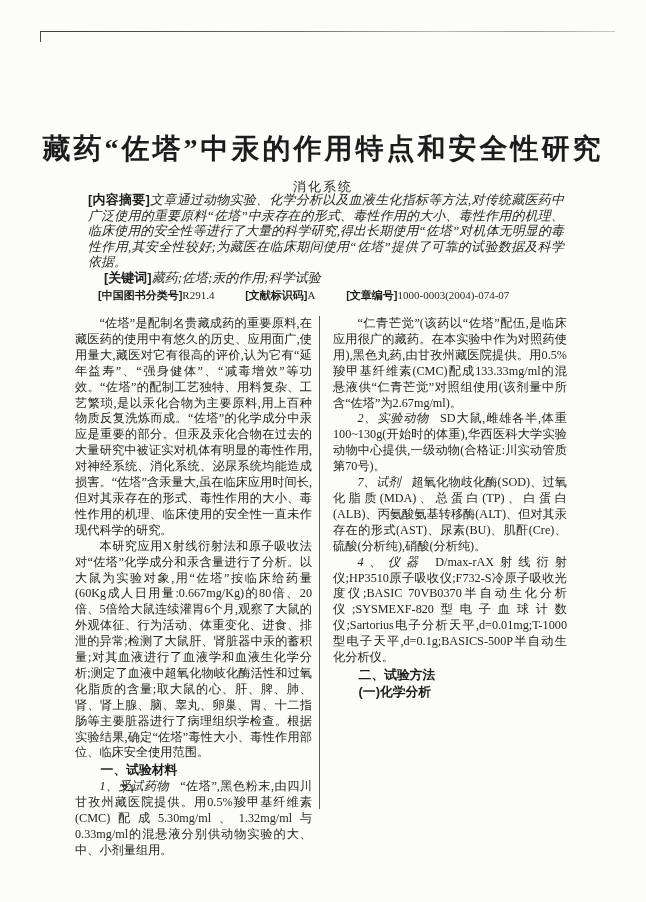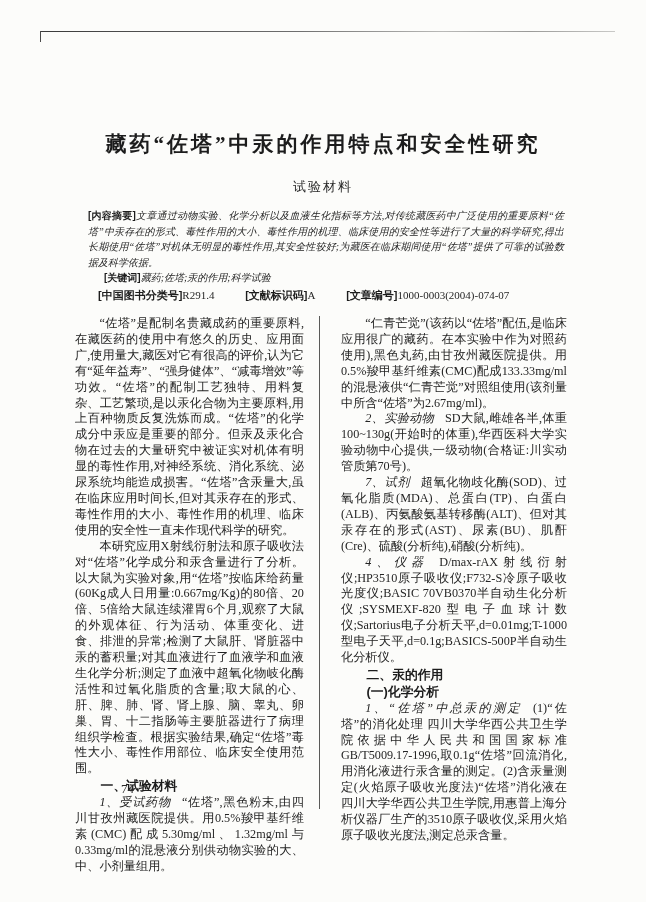--- a/index.html
+++ b/index.html
@@ -15,46 +15,46 @@
   .top-rule{
     position:absolute;left:40px;top:31px;width:575px;height:1px;
     background:linear-gradient(to right,#3a3a3a 0%,#6f6f6f 45%,#b9b9b7 70%,#9a9a98 85%,#c9c9c7 100%);
   }
   .top-rule-tick{
     position:absolute;left:40px;top:31px;width:1px;height:11px;background:#4a4a4a;
   }
   .title{
     position:absolute;left:0;right:0;top:130px;
     text-align:center;
-    font-size:21px;font-weight:bold;letter-spacing:3px;
+    font-size:28px;font-weight:bold;letter-spacing:3px;
     color:#1c1c1c;
   }
   .author{
     position:absolute;left:0;right:0;top:178px;
     text-align:center;font-size:13px;letter-spacing:2px;color:#2a2a2a;
   }
   .abstract{
-    position:absolute;left:88px;top:208px;width:476px;
-    font-size:10px;line-height:15.5px;text-align:justify;
+    position:absolute;left:88px;top:192px;width:476px;
+    font-size:13px;line-height:15.5px;text-align:justify;
     color:#262626;
   }
   .abstract .blab,.keywords .blab,.meta .blab{
     font-family:"Liberation Sans","DejaVu Sans",sans-serif;
     font-weight:bold;font-style:normal;color:#1d1d1d;
   }
   .abstract .kai{font-style:italic;}
   .keywords{margin-top:0;padding-left:16px;}
   .meta{
     position:absolute;left:88px;top:288px;width:476px;
     font-size:11px;color:#262626;text-indent:10px;white-space:nowrap;
   }
   .meta .pair{margin-right:28px;}
   .columns{
     position:absolute;left:75px;top:316px;width:492px;height:493px;
-    display:flex;align-items:stretch;gap:8px;
+    display:flex;align-items:stretch;
   }
   .col{
     font-size:12.2px;line-height:15.9px;text-align:justify;color:#242424;
   }
   .col-left{width:237px;}
   .divider{width:1px;background:#5a5a58;margin-left:7px;}
   .col-right{width:234px;margin-left:13px;}
   .col p{margin:0;text-indent:2em;}
   .col .sec-h{
     margin:1px 0;text-indent:2em;
@@ -70,21 +70,21 @@
 </head>
 <body>
 
 <div class="page">
 
   <div class="top-rule"></div>
   <div class="top-rule-tick"></div>
 
   <div class="title">藏药“佐塔”中汞的作用特点和安全性研究</div>
 
-  <div class="author">试验材料</div>
+  <div class="author">消化系统</div>
 
   <div class="abstract">
     <div>
       <span class="blab">[内容摘要]</span><span class="kai">文章通过动物实验、化学分析以及血液生化指标等方法,对传统藏医药中广泛使用的重要原料“佐塔”中汞存在的形式、毒性作用的大小、毒性作用的机理、临床使用的安全性等进行了大量的科学研究,得出长期使用“佐塔”对机体无明显的毒性作用,其安全性较好;为藏医在临床期间使用“佐塔”提供了可靠的试验数据及科学依据。</span>
     </div>
     <div class="keywords">
       <span class="blab">[关键词]</span><span class="kai">藏药;佐塔;汞的作用;科学试验</span>
     </div>
   </div>
 
@@ -103,22 +103,21 @@
       <p><span class="runin">1、受试药物</span><span>“佐塔”,黑色粉末,由四川甘孜州藏医院提供。用0.5%羧甲基纤维素(CMC)配成5.30mg/ml、1.32mg/ml与0.33mg/ml的混悬液分别供动物实验的大、中、小剂量组用。</span></p>
     </div>
 
     <div class="divider"></div>
 
     <div class="col col-right">
       <p>“仁青芒觉”(该药以“佐塔”配伍,是临床应用很广的藏药。在本实验中作为对照药使用),黑色丸药,由甘孜州藏医院提供。用0.5%羧甲基纤维素(CMC)配成133.33mg/ml的混悬液供“仁青芒觉”对照组使用(该剂量中所含“佐塔”为2.67mg/ml)。</p>
       <p><span class="runin">2、实验动物</span><span>SD大鼠,雌雄各半,体重100~130g(开始时的体重),华西医科大学实验动物中心提供,一级动物(合格证:川实动管质第70号)。</span></p>
       <p><span class="runin">7、试剂</span><span>超氧化物歧化酶(SOD)、过氧化脂质(MDA)、总蛋白(TP)、白蛋白(ALB)、丙氨酸氨基转移酶(ALT)、但对其汞存在的形式(AST)、尿素(BU)、肌酐(Cre)、硫酸(分析纯),硝酸(分析纯)。</span></p>
       <p><span class="runin">4、仪器</span><span>D/max-rAX射线衍射仪;HP3510原子吸收仪;F732-S冷原子吸收光度仪;BASIC 70VB0370半自动生化分析仪;SYSMEXF-820型电子血球计数仪;Sartorius电子分析天平,d=0.01mg;T-1000型电子天平,d=0.1g;BASICS-500P半自动生化分析仪。</span></p>
-      <p class="sec-h">二、汞的作用</p>
+      <p class="sec-h">二、试验方法</p>
       <p class="sec-h">(一)化学分析</p>
-      <p><span class="runin">1、“佐塔”中总汞的测定</span><span>(1)“佐塔”的消化处理 四川大学华西公共卫生学院依据中华人民共和国国家标准GB/T5009.17-1996,取0.1g“佐塔”回流消化,用消化液进行汞含量的测定。(2)含汞量测定(火焰原子吸收光度法)“佐塔”消化液在四川大学华西公共卫生学院,用惠普上海分析仪器厂生产的3510原子吸收仪,采用火焰原子吸收光度法,测定总汞含量。</span></p>
     </div>
 
   </div>
 
   <div class="pageno">74</div>
 
 </div>
 
 </body></html>

